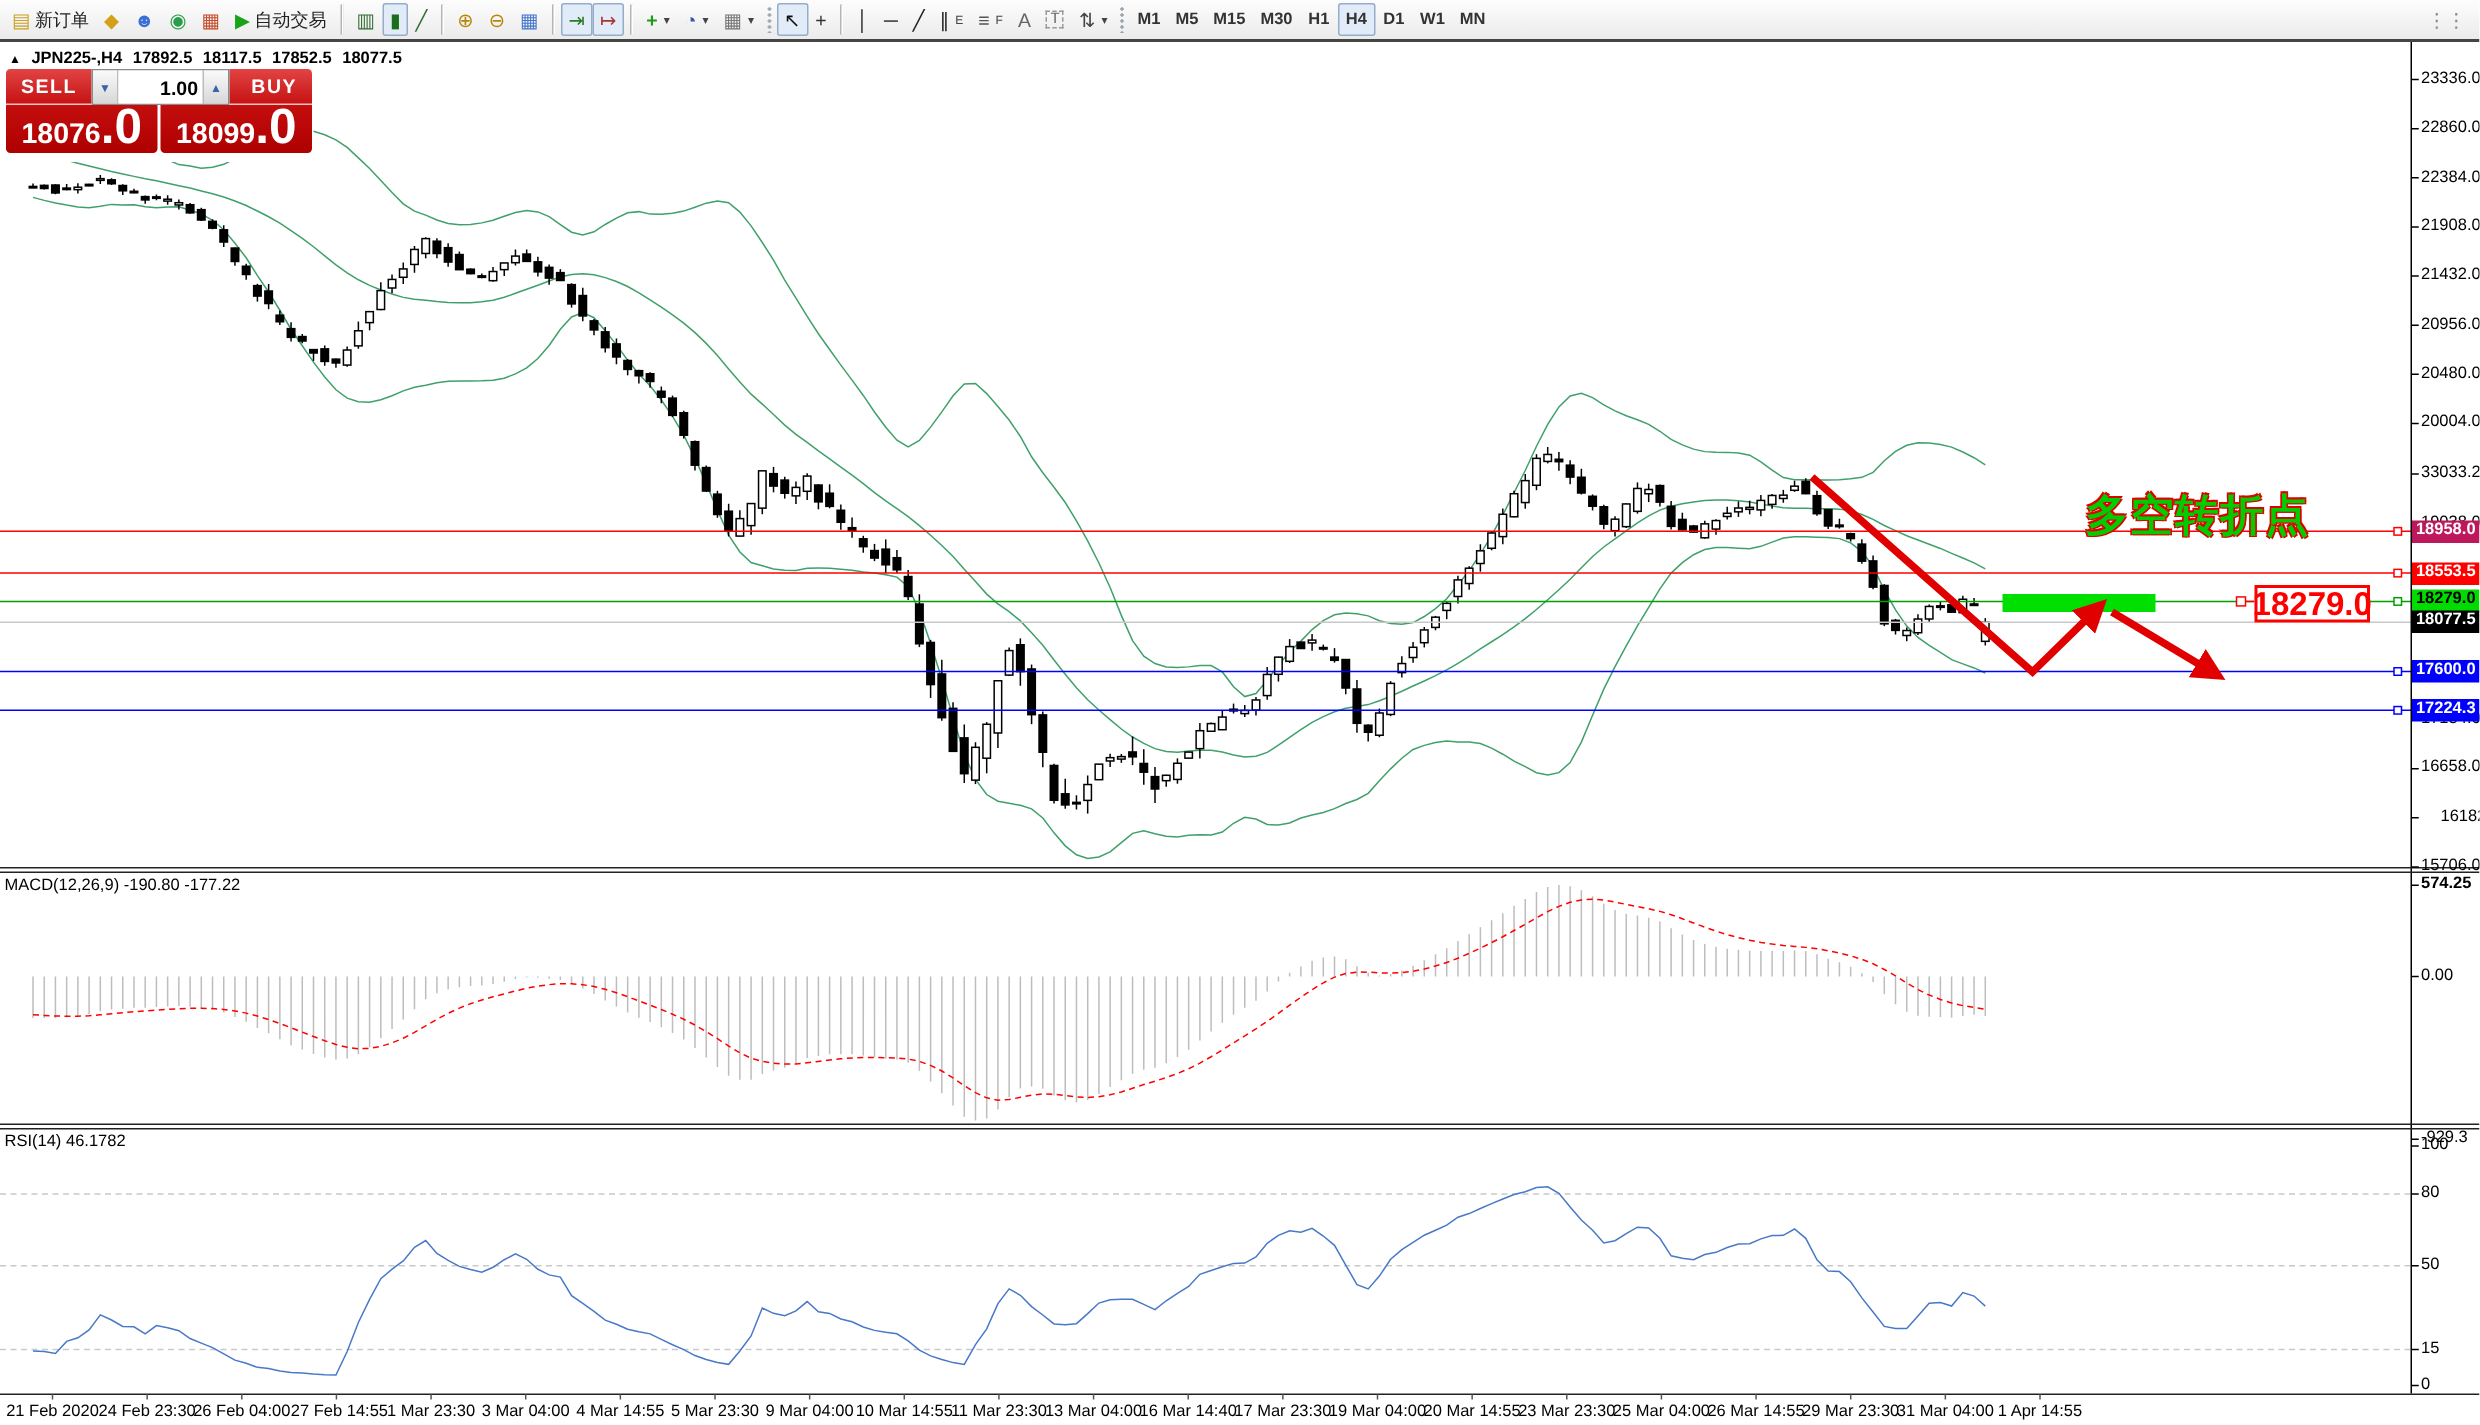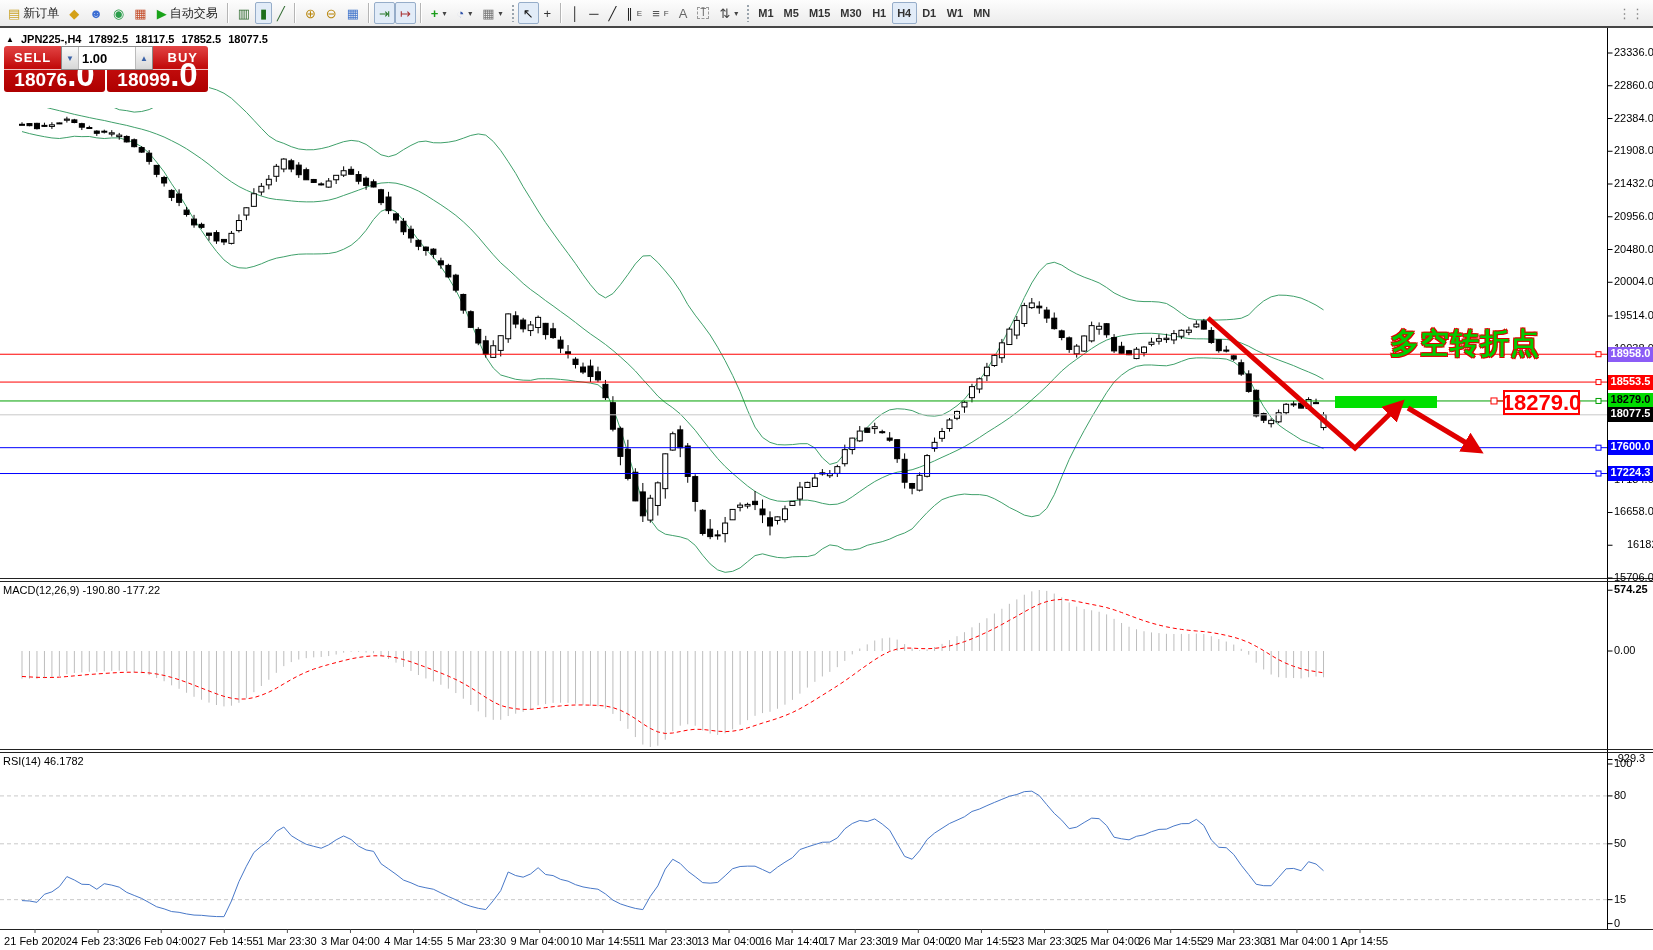--- a/index.html
+++ b/index.html
@@ -17,35 +17,35 @@
   .ic{font-size:13px;line-height:1}
   .dd{font-size:8px;color:#444;margin-left:1px}
   .tf{min-width:25px;justify-content:center;font-weight:bold;color:#333;font-size:11px}
   
   #hdr{position:absolute;left:6px;top:33px;z-index:25;display:flex;gap:7px;align-items:center;
     font:bold 11px "Liberation Sans",sans-serif;color:#000}
   #hdr .tri{font-size:8px}
   
   #oneclick{position:absolute;left:4px;top:46px;width:205px;height:62px;z-index:30;border-radius:3px;
     background:#fff;display:flex;gap:2px}
-  .oc-half{width:101px;height:46px;background:linear-gradient(#e24444 0%,#c30d0d 45%,#ae0000 100%);
+  .oc-half{width:101px;height:56px;background:linear-gradient(#e24444 0%,#c30d0d 45%,#ae0000 100%);
     border-radius:3px;position:relative;box-sizing:border-box}
   .oc-top{height:23px;border-bottom:1px solid rgba(255,255,255,.75);display:flex;align-items:center}
   .oc-sell .oc-top{padding-left:10px}
   .oc-buy .oc-top{justify-content:flex-end;padding-right:10px}
   .oc-cap{color:#fff;font-weight:bold;font-size:13px;letter-spacing:1px}
   .oc-price{position:absolute;bottom:1px;left:0;right:0;display:flex;align-items:baseline;justify-content:center;color:#fff}
   .oc-price .int{font-size:19px;font-weight:bold}
   .oc-price .big{font-size:33px;font-weight:bold;line-height:.9}
   #oc-vol{position:absolute;left:57px;top:0;width:92px;height:24px;background:#fff;border:1px solid #8a8a8a;
     box-sizing:border-box;display:flex;z-index:31}
   #oc-vol button{width:20px;border:none;border-right:1px solid #bbb;background:linear-gradient(#fafafa,#d7d7d7);
     font-size:8px;color:#3a62a8;padding:0}
   #oc-vol button:last-child{border-right:none;border-left:1px solid #bbb}
-  #oc-vol input{width:50px;border:none;outline:none;font:bold 13px "Liberation Sans",sans-serif;padding:0 3px}
+  #oc-vol input{width:50px;border:none;outline:none;text-align:right;font:bold 13px "Liberation Sans",sans-serif;padding:0 3px}
   
   .lbl{position:absolute;font:11px "Liberation Sans",sans-serif;color:#000;white-space:nowrap}
   .tag{position:absolute;left:1608px;width:45px;height:15px;line-height:15px;text-align:center;
     font:bold 11px "Liberation Sans",sans-serif;white-space:nowrap}
   #cn-note{position:absolute;left:1378px;top:324px;width:174px;z-index:6;text-align:center;
     font-weight:bold;font-size:29px;letter-spacing:1px;
     text-shadow:1px 1px 0 #e00000,-1px -1px 0 #e00000,1px -1px 0 #e00000,-1px 1px 0 #e00000}
   #callout{position:absolute;z-index:7;background:#fff;border:2px solid #f00;box-sizing:border-box;
     display:flex;align-items:center;justify-content:center;font-weight:bold;font-size:22px;color:#f00}
   #panel-label-macd,#panel-label-rsi{z-index:5}
@@ -826,35 +826,35 @@
 
 <div id="labels">
     <div class="lbl" style="left: 1614px; top: 46px;">23336.0</div>
     <div class="lbl" style="left: 1614px; top: 78.7523px;">22860.0</div>
     <div class="lbl" style="left: 1614px; top: 111.505px;">22384.0</div>
     <div class="lbl" style="left: 1614px; top: 144.257px;">21908.0</div>
     <div class="lbl" style="left: 1614px; top: 177.009px;">21432.0</div>
     <div class="lbl" style="left: 1614px; top: 209.761px;">20956.0</div>
     <div class="lbl" style="left: 1614px; top: 242.514px;">20480.0</div>
     <div class="lbl" style="left: 1614px; top: 275.266px;">20004.0</div>
-    <div class="lbl" style="left: 1614px; top: 308.982px;">19514.0</div>
+    <div class="lbl" style="left: 1614px; top: 308.982px;">33033.2</div>
     <div class="lbl" style="left: 1614px; top: 341.734px;">19038.0</div>
     <div class="lbl" style="left: 1614px; top: 472.743px;">17134.0</div>
     <div class="lbl" style="left: 1614px; top: 505.495px;">16658.0</div>
     <div class="lbl" style="left: 1614px; top: 538.248px; margin-left: 13px;">16182.0</div>
     <div class="lbl" style="left: 1614px; top: 571px;">15706.0</div>
     <div class="lbl" style="left: 1614px; top: 583.22px; font-weight: bold;">574.25</div>
     <div class="lbl" style="left: 1614px; top: 644px;">0.00</div>
     <div class="lbl" style="left: 1614px; top: 752.493px;">-929.3</div>
     <div class="lbl" style="left: 1614px; top: 757px;">100</div>
     <div class="lbl" style="left: 1614px; top: 788.92px;">80</div>
     <div class="lbl" style="left: 1614px; top: 836.8px;">50</div>
     <div class="lbl" style="left: 1614px; top: 892.66px;">15</div>
     <div class="lbl" style="left: 1614px; top: 916.6px;">0</div>
-    <div class="tag" style="left: 1608px; top: 346.739px; background: #8b5cf6; color: rgb(255, 255, 255); text-align: center;">18958.0</div>
+    <div class="tag" style="left: 1608px; top: 346.739px; background: #be185d; color: rgb(255, 255, 255); text-align: center;">18958.0</div>
     <div class="tag" style="left: 1608px; top: 374.571px; background: rgb(255, 0, 0); color: rgb(255, 255, 255);">18553.5</div>
     <div class="tag" style="left: 1608px; top: 393.459px; background: rgb(0, 220, 0); color: rgb(0, 0, 0);">18279.0</div>
     <div class="tag" style="left: 1608px; top: 407.323px; background: rgb(0, 0, 0); color: rgb(255, 255, 255);">18077.5</div>
     <div class="tag" style="left: 1608px; top: 440.179px; background: rgb(0, 0, 255); color: rgb(255, 255, 255);">17600.0</div>
     <div class="tag" style="left: 1608px; top: 466.03px; background: rgb(0, 0, 255); color: rgb(255, 255, 255);">17224.3</div>
     <div class="lbl" style="left: -1px; top: 935px; width: 72px; text-align: center;">21 Feb 2020</div>
     <div class="lbl" style="left: 62.0952px; top: 935px; width: 72px; text-align: center;">24 Feb 23:30</div>
     <div class="lbl" style="left: 125.19px; top: 935px; width: 72px; text-align: center;">26 Feb 04:00</div>
     <div class="lbl" style="left: 188.286px; top: 935px; width: 76px; text-align: center;">27 Feb 14:55</div>
     <div class="lbl" style="left: 251.381px; top: 935px; width: 72px; text-align: center;">1 Mar 23:30</div>

